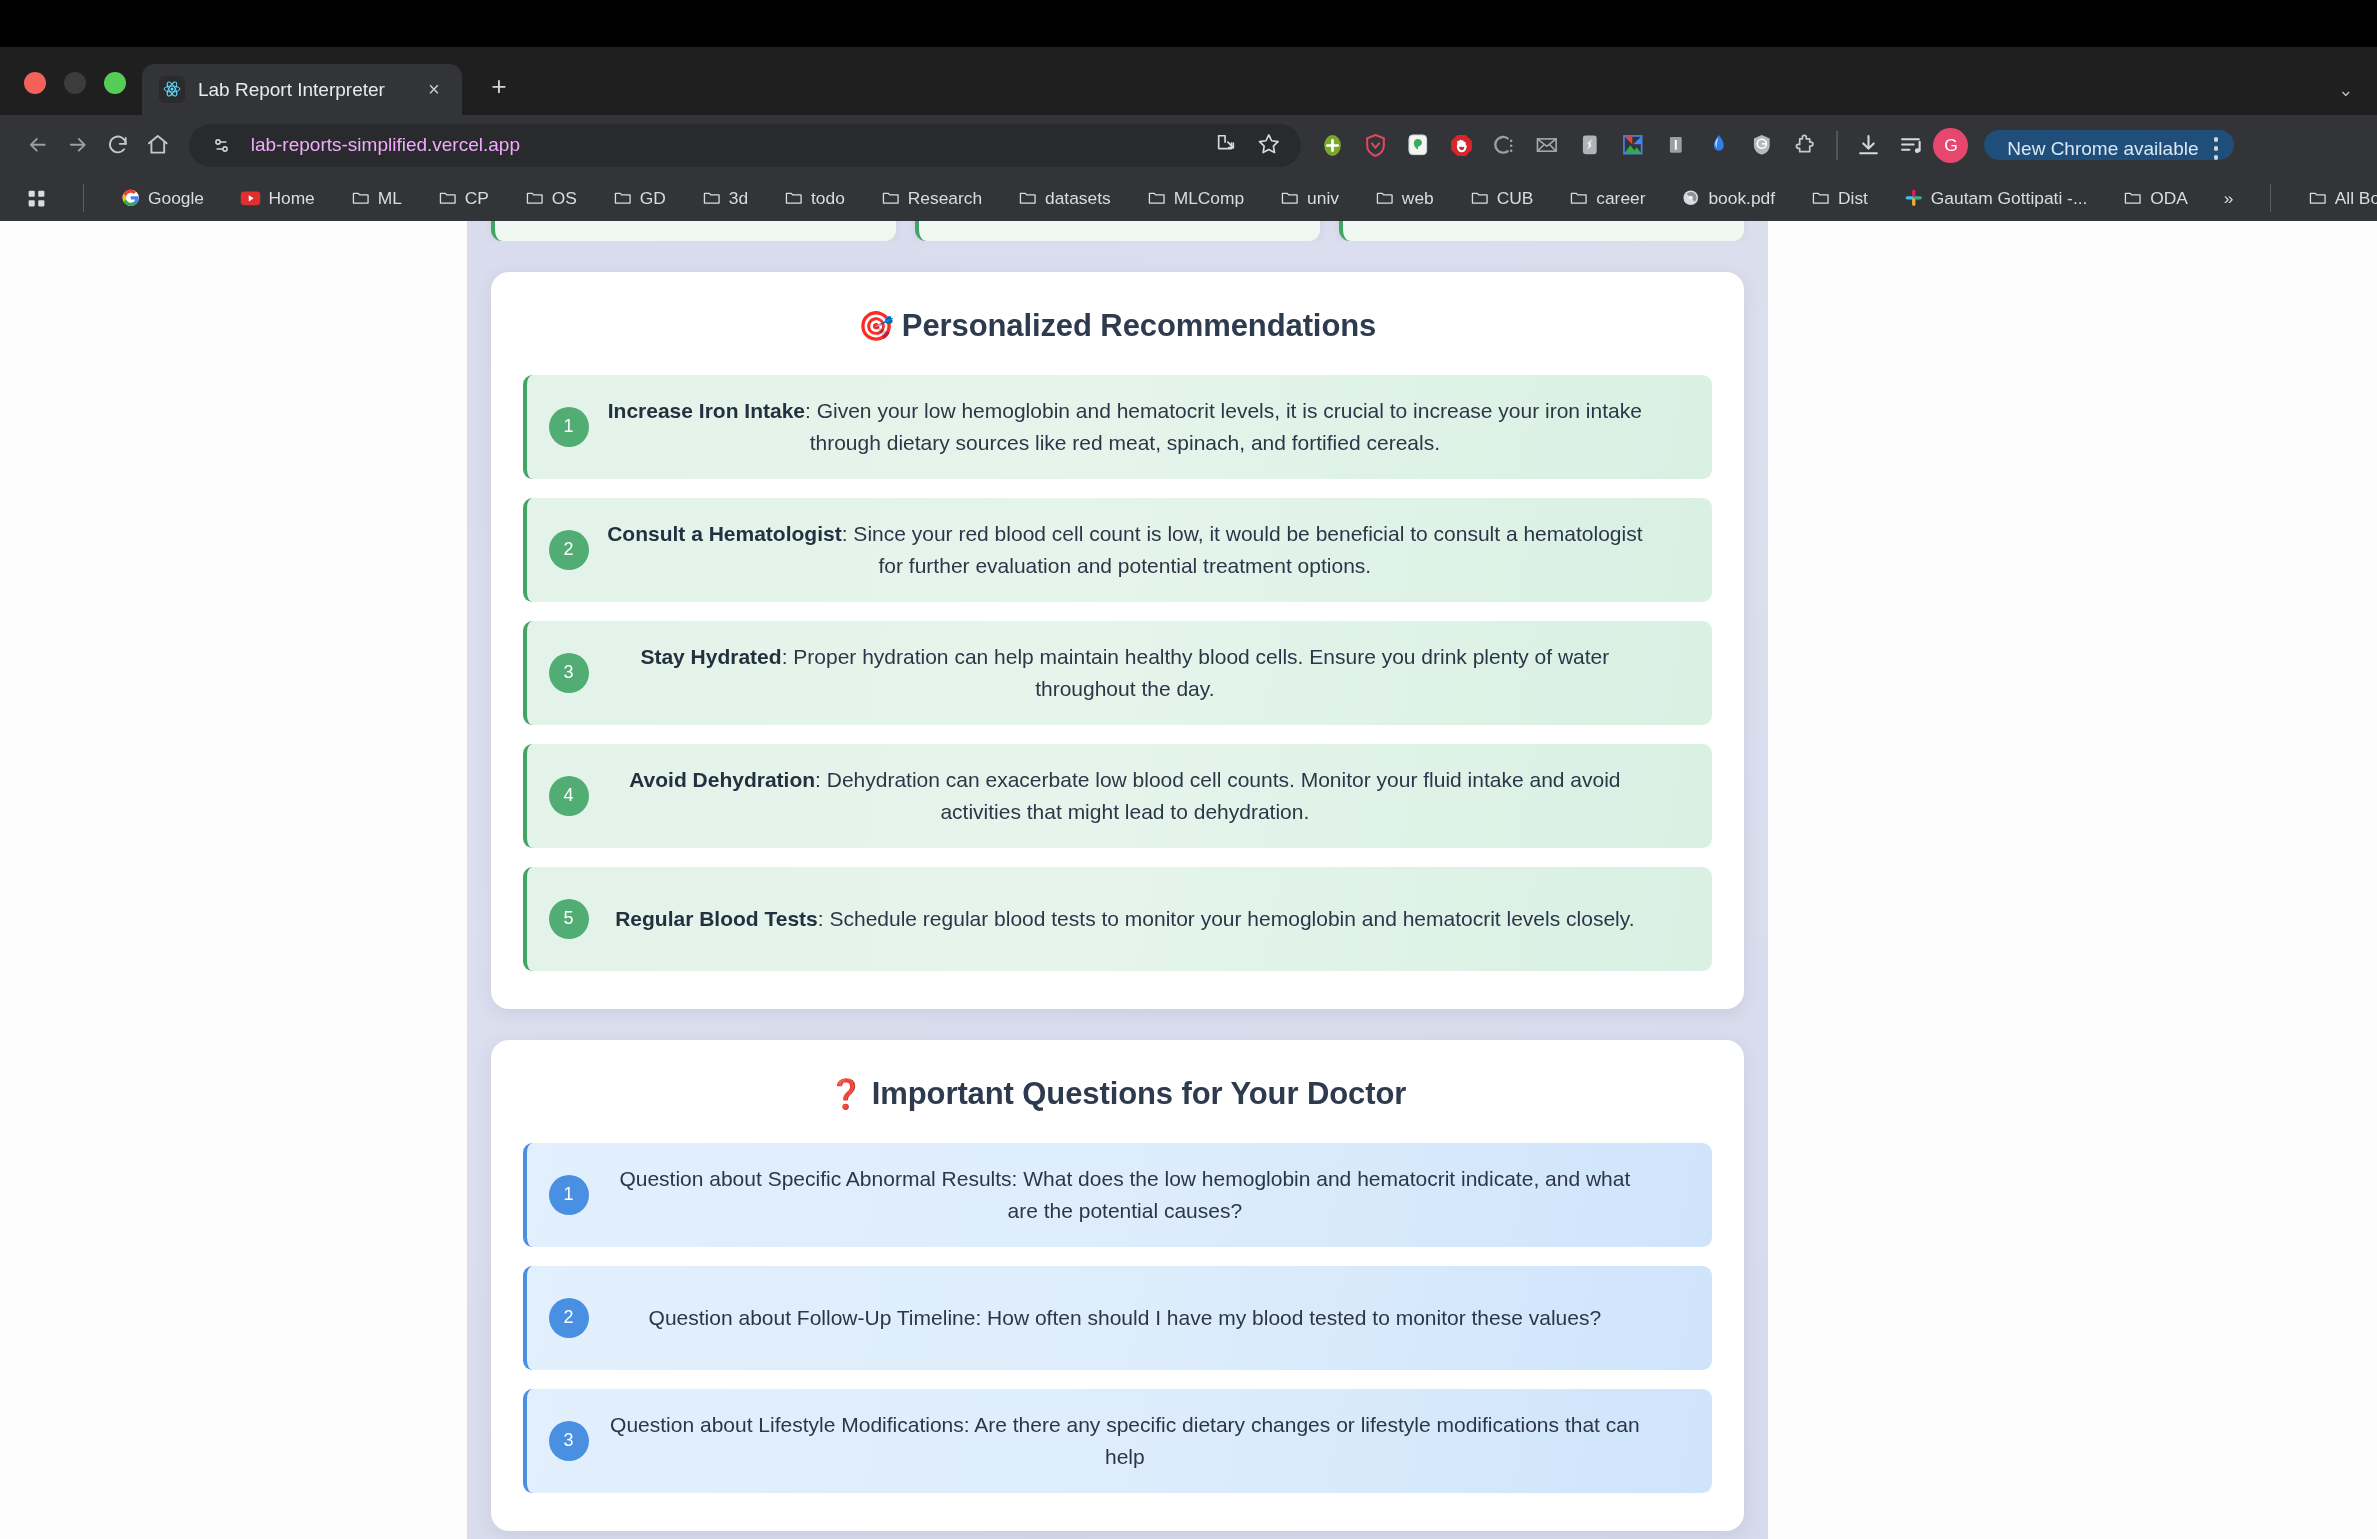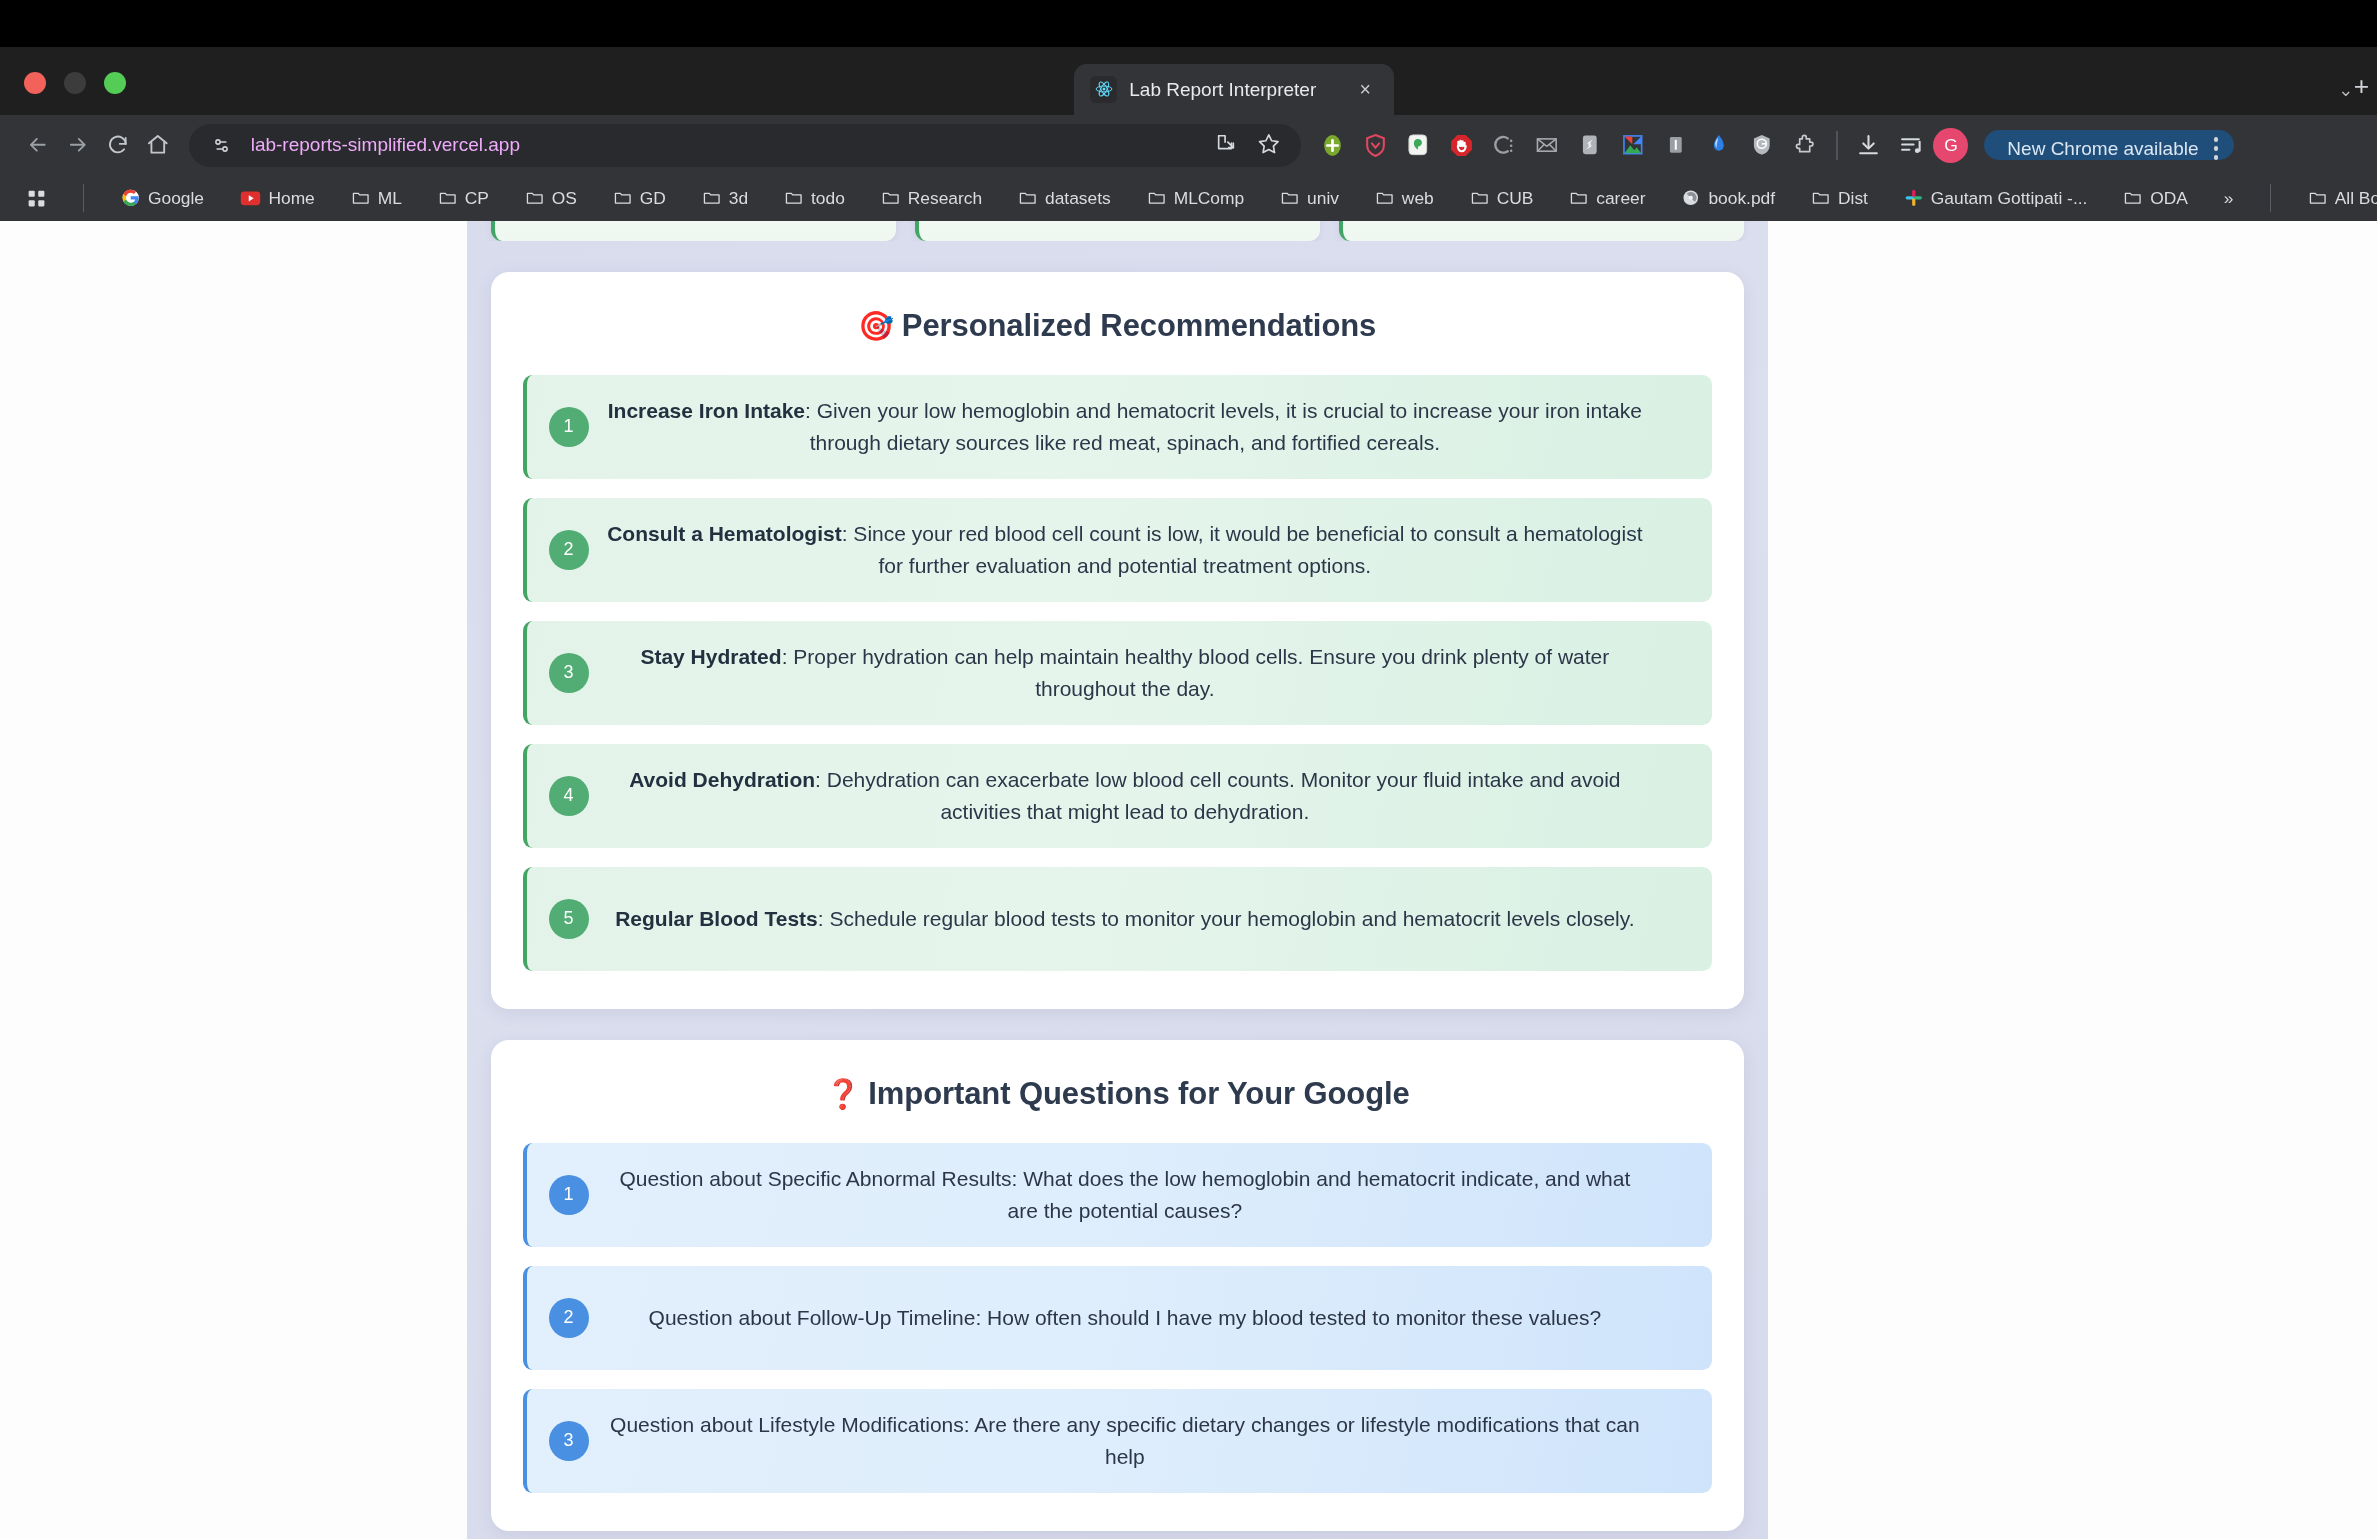--- a/index.html
+++ b/index.html
@@ -6,21 +6,21 @@
   html,body { width:2377px; height:1539px; overflow:hidden; background:#000; }
   body { font-family:"Liberation Sans", sans-serif; -webkit-font-smoothing:antialiased; }
 
   
   #browser { width:2377px; height:1539px; position:relative; background:#000; }
 
   .black-strip { height:47px; background:#000; }
 
   .tabstrip {
     height:68px; background:#1f1f1f; display:flex; align-items:flex-end;
-    padding-left:16.7px; position:relative;justify-content:space-between;
+    padding-left:16.7px; position:relative;
   }
   .winbtns { display:flex; gap:18px; align-items:center; padding-bottom:21px; padding-left:7px; padding-right:16.7px;}
   .winbtn { width:22px; height:22px; border-radius:50%; }
   .winbtn.red { background:#f2625a; }
   .winbtn.yellow { background:#3c3c3c; }
   .winbtn.green { background:#54cc56; }
 
   .tab {
     height:51px; width:320px; background:#333437; border-radius:12.5px 12.5px 0 0;
     display:flex; align-items:center; padding:0 16.7px; gap:12.5px; position:relative;
@@ -518,21 +518,21 @@
         </div>
 
         <div class="item rec">
           <div class="badge green">5</div>
           <div class="item-text"><b>Regular Blood Tests</b><span>: Schedule regular blood tests to monitor your hemoglobin and hematocrit levels closely.</span></div>
         </div>
       </div>
 
       <div class="card">
         <div class="card-title">
-          <span class="emoji">❓</span><span>Important Questions for Your Google</span>
+          <span class="emoji">❓</span><span>Important Questions for Your Doctor</span>
         </div>
 
         <div class="item q">
           <div class="badge blue">1</div>
           <div class="item-text">Question about Specific Abnormal Results: What does the low hemoglobin and hematocrit indicate, and what are the potential causes?</div>
         </div>
 
         <div class="item q">
           <div class="badge blue">2</div>
           <div class="item-text">Question about Follow-Up Timeline: How often should I have my blood tested to monitor these values?</div>

